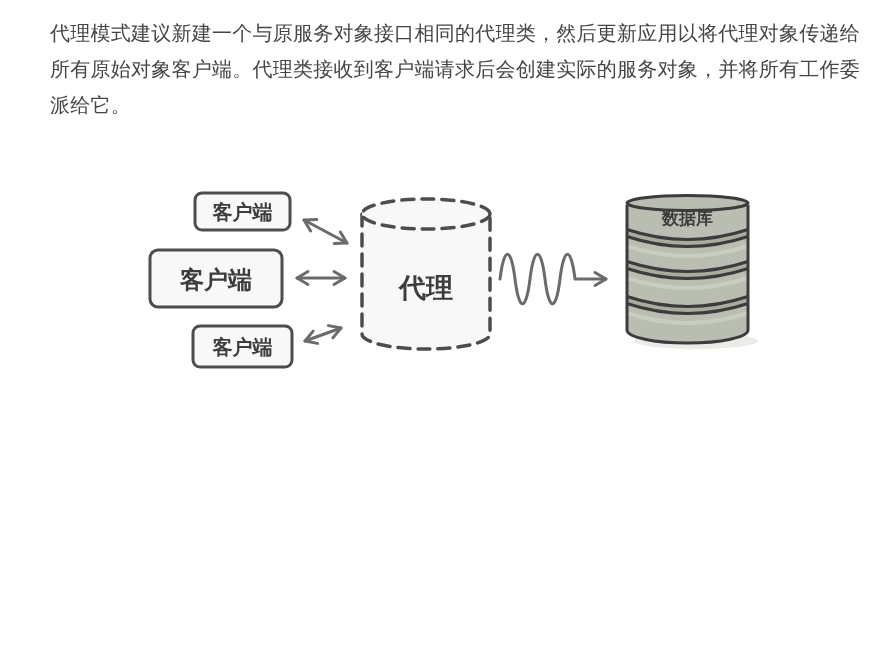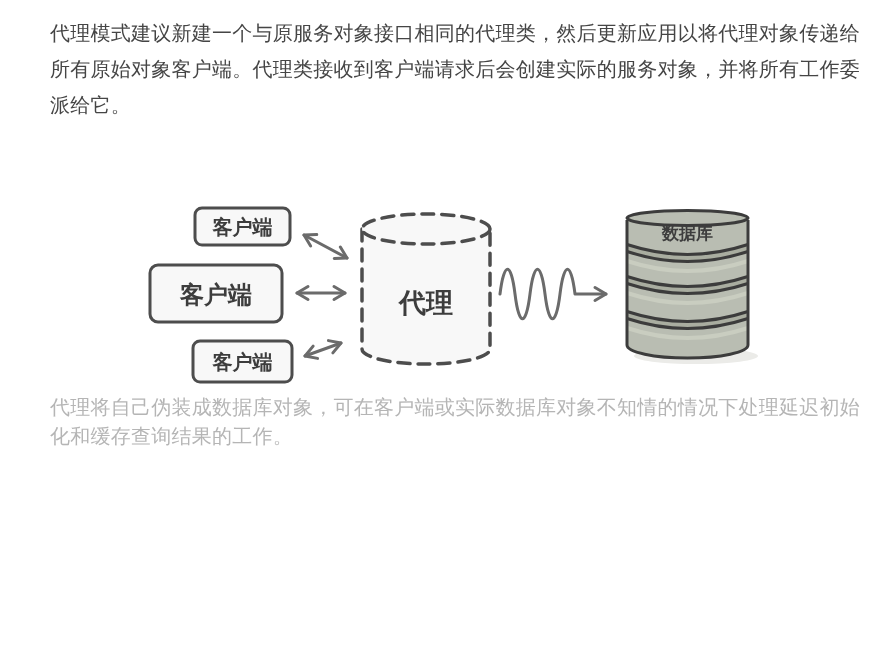--- a/index.html
+++ b/index.html
@@ -9,21 +9,21 @@
     font-family: "Liberation Sans", sans-serif;
   }
   .page { position: relative; width: 872px; height: 664px; overflow: hidden; background:#fff; }
   .para {
     position: absolute; left: 50px; width: 814px; margin: 0;
     font-size: 20px; letter-spacing: 0.25px; line-height: 36px;
     color: #454545;
   }
   #p1 { top: 15px; }
   #p2 { top: 515px; }
-  .fig { position: absolute; left: 140px; top: 198px; margin: 0; width: 640px; height: 200px; text-align: right; }
+  .fig { position: absolute; left: 140px; top: 183px; margin: 0; width: 640px; height: 200px; text-align: right; }
   .caption {
     position: absolute; left: 50px; top: 393px; width: 814px; margin: 0;
     font-size: 20px; letter-spacing: 0.25px; line-height: 29px;
     color: #b5b5b5;
   }
   .svgtext {
     font-family: "Liberation Sans", sans-serif;
     font-weight: 700;
     fill: #3d3d3d;
   }
@@ -86,16 +86,15 @@
         <path class="dbline" d="M487,113.5 Q547.5,133.5 608,113.5"></path>
         <path class="dbline" d="M487,120.5 Q547.5,140.5 608,120.5"></path>
 
         <path class="dbline" d="M487,22 L487,147 A60.5,13 0 0 0 608,147 L608,22"></path>
         <ellipse cx="547.5" cy="20" rx="60.5" ry="7.5" fill="#b9bdb2" stroke="#3c3c3c" stroke-width="3"></ellipse>
         <text class="svgtext" x="547.5" y="41" font-size="17" text-anchor="middle">数据库</text>
       </g>
     </svg>
   </figure>
 
-  <p class="caption">代理将自己伪装成数据库对象，可在客户端或实际数据库对象不知情的情况下处理延迟初始化和缓存查询结果的工作。</p>
 
 
 </div>
 
 </body></html>

